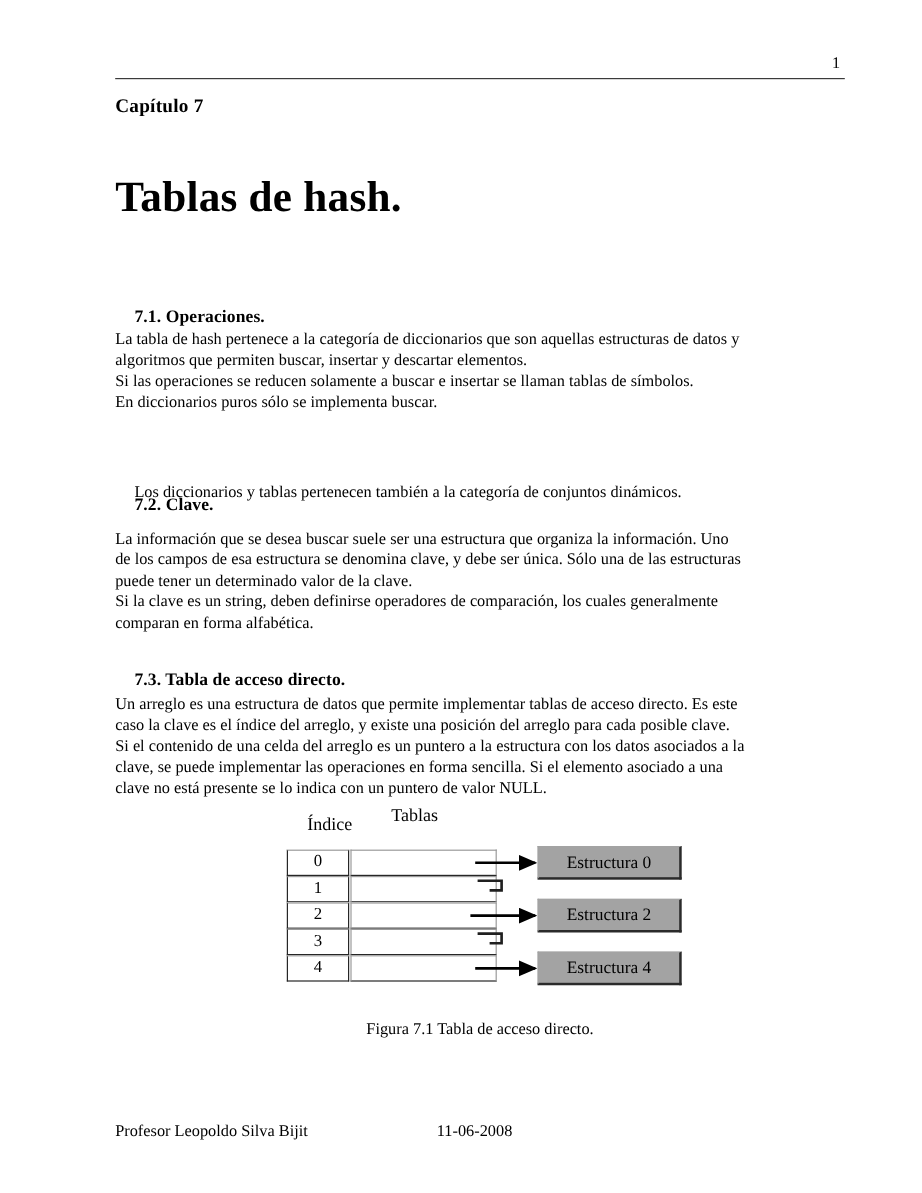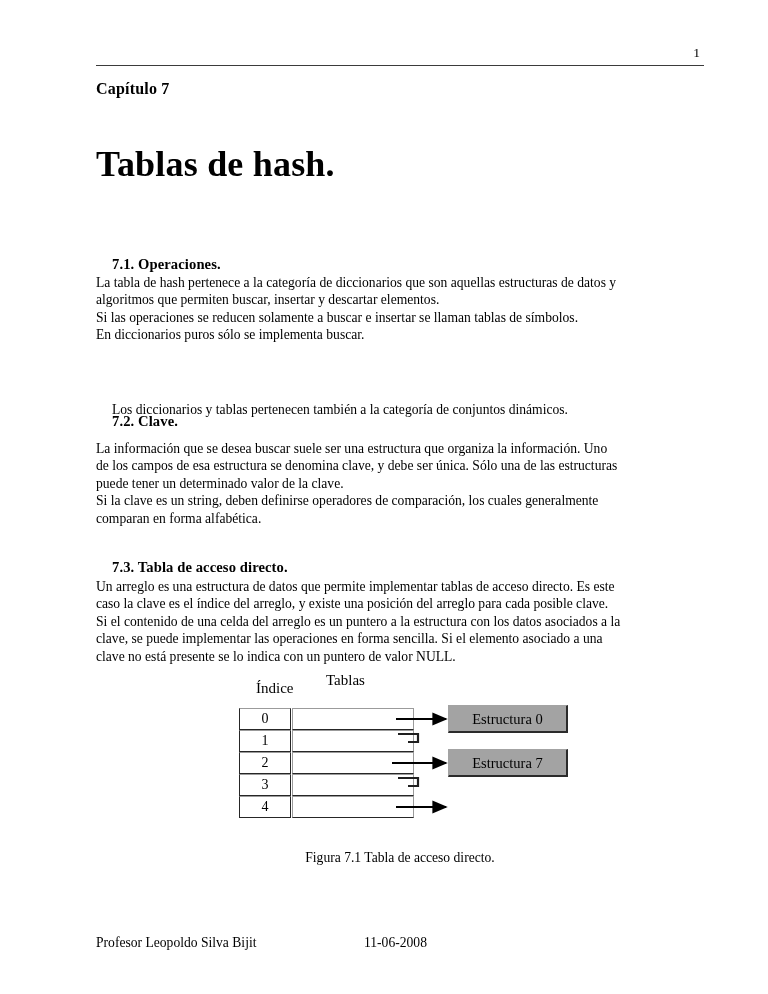--- a/index.html
+++ b/index.html
@@ -304,21 +304,22 @@
       <g>
         <path d="M302,62 L322,62 L322,70 L312,70" fill="none" stroke="#1f1f1f" stroke-width="2.2"></path>
       </g>
 
       <g>
         <path d="M302,106 L322,106 L322,114 L312,114" fill="none" stroke="#1f1f1f" stroke-width="2.2"></path>
       </g>
     </svg>
 
     <div class="struct-box" style="top:33px">Estructura 0</div>
-    <div class="struct-box" style="top:77px">Estructura 7</div>
+    <div class="struct-box" style="top:77px">Estructura 2</div>
+    <div class="struct-box" style="top:121px">Estructura 4</div>
 
     <div class="fig-caption">Figura 7.1 Tabla de acceso directo.</div>
   </div>
 
   <div class="footer">
     <span class="footer-name">Profesor Leopoldo Silva Bijit</span>
     <span class="footer-date">11-06-2008</span>
   </div>
 
 </div>

